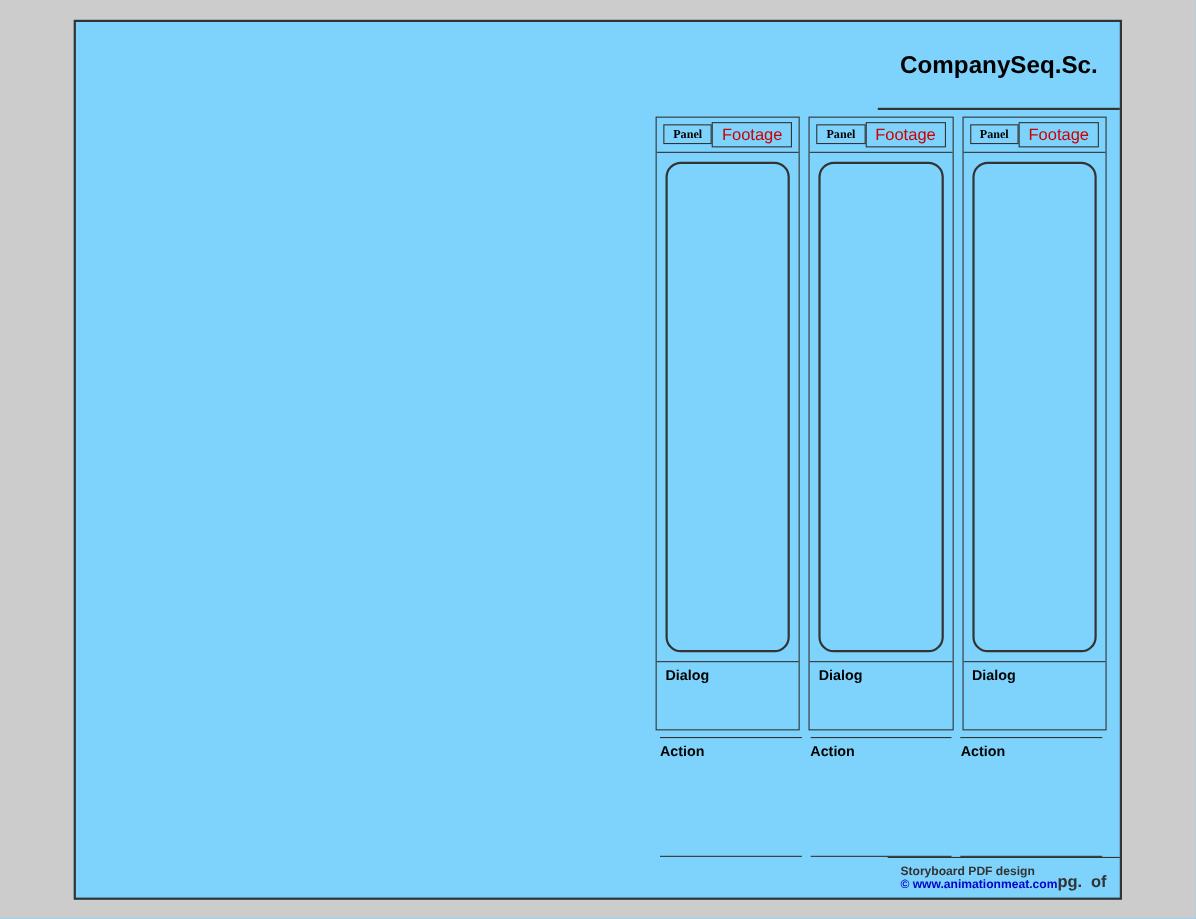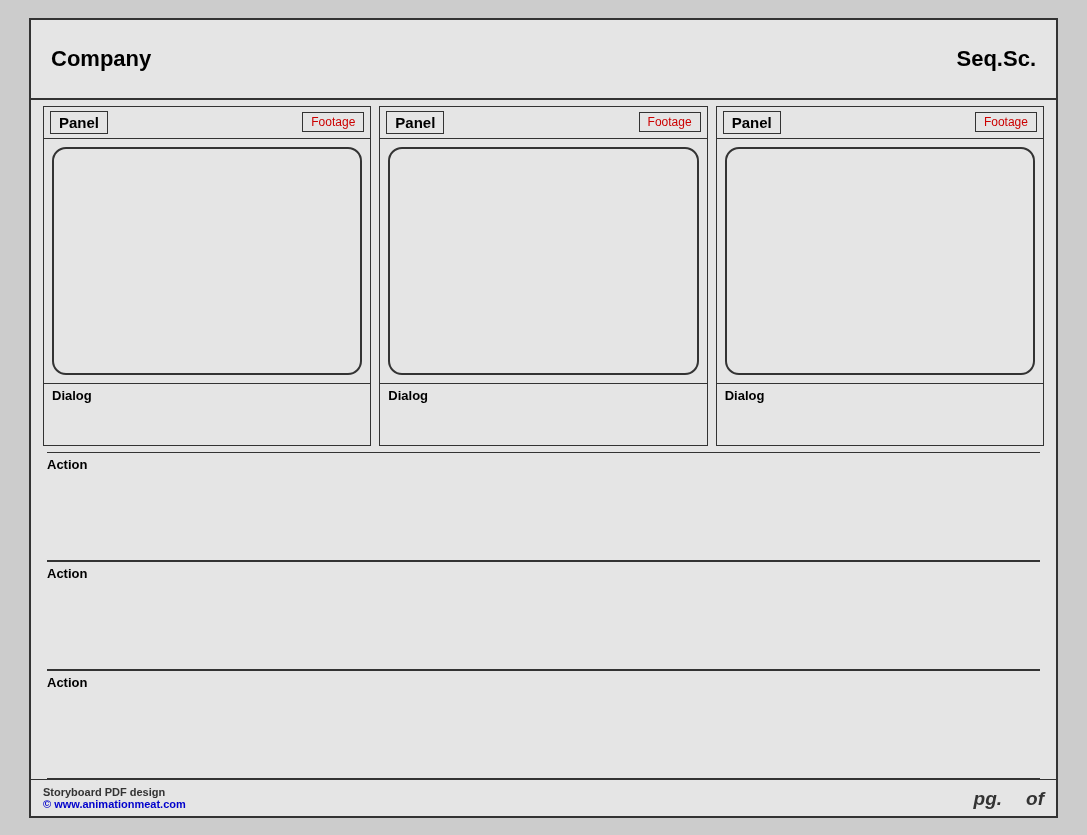--- a/index.html
+++ b/index.html
@@ -9,28 +9,29 @@
     }
     body {
       background: #ccc;
       display: flex;
       justify-content: center;
       align-items: center;
       min-height: 100vh;
       font-family: Arial, Helvetica, sans-serif;
     }
     .page {
-      width: 1029px;
+      width: 953px;
       height: 800px;
-      background: #e5e5e5;
+      background: #7dd3fc;
       border: 2px solid #333;
       display: flex;
       flex-direction: column;
       padding: 0;
       position: relative;
+      align-items: flex-end;
     }
     
     .header {
       border-bottom: 2px solid #333;
       padding: 12px 20px;
       display: flex;
       align-items: center;
       min-height: 80px;
     }
     .header-company {
@@ -77,27 +78,28 @@
     .panel-header {
       display: flex;
       justify-content: space-between;
       align-items: center;
       padding: 4px 6px;
       border-bottom: 1.5px solid #333;
     }
     .panel-box {
       border: 1.5px solid #333;
       padding: 2px 8px;
-      font-size: 15px;
-      font-weight: bold;
+      font-size: 11px;
+      font-weight: bold;
+      font-family: Liberation Serif, serif;
     }
     .footage-box {
       border: 1.5px solid #333;
       padding: 2px 8px;
-      font-size: 12px;
+      font-size: 15px;
       color: #cc0000;
     }
     
     .drawing-area {
       flex: 1;
       padding: 8px;
       display: flex;
       align-items: center;
       justify-content: center;
     }
@@ -118,21 +120,20 @@
     }
     .dialog-lines {
       height: 40px;
     }
     
     .action-section {
       display: flex;
       gap: 0;
       padding: 0 4px;
       margin-top: 4px;
-      flex-direction: column;
     }
     .action-col {
       flex: 1;
       margin: 0 4px;
       display: flex;
       flex-direction: column;
     }
     .action-divider {
       border: none;
       border-top: 1.5px solid #333;
@@ -164,25 +165,24 @@
     .footer-left {
       display: flex;
       flex-direction: column;
       font-weight: bold;
     }
     .footer-url {
       color: #0000cc;
     }
     .footer-right {
       display: flex;
-      gap: 24px;
-      align-items: center;
-      font-size: 19px;
-      font-weight: bold;
-      font-style: italic;
+      gap: 8px;
+      align-items: center;
+      font-size: 15px;
+      font-weight: bold;
     }
   </style>
 </head>
 <body>
 
 <div class="page">
 
   <div class="header">
     <div class="header-company">Company</div>
     <div class="header-seq-sc">

